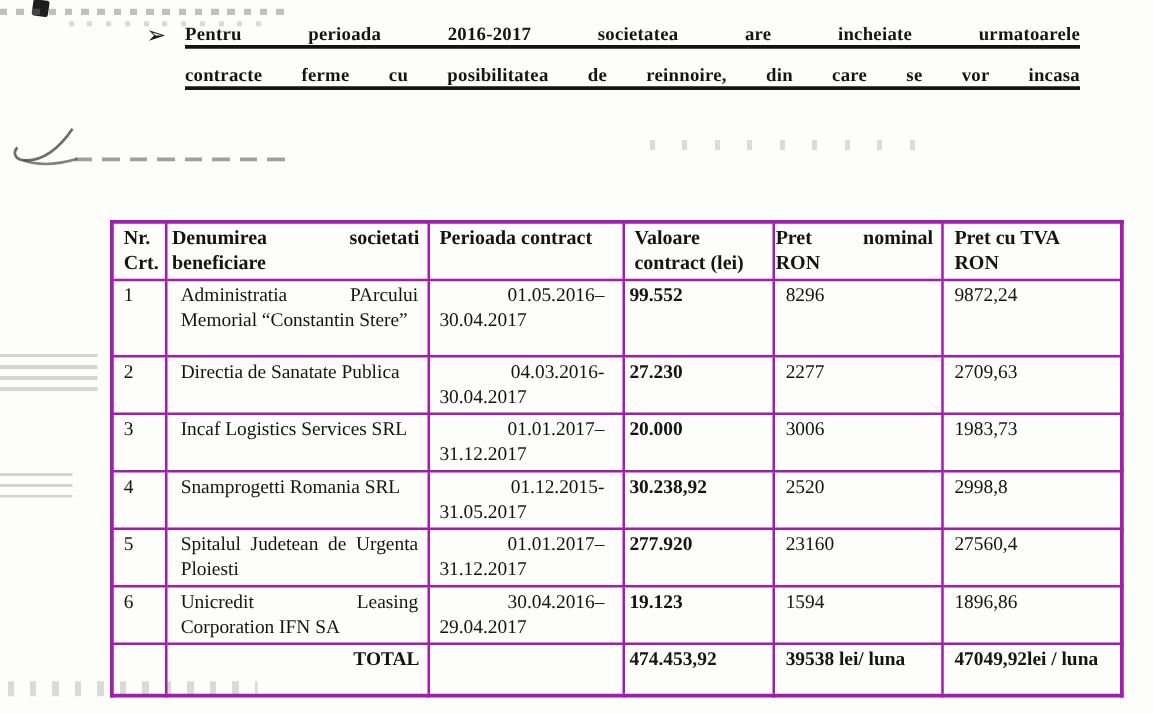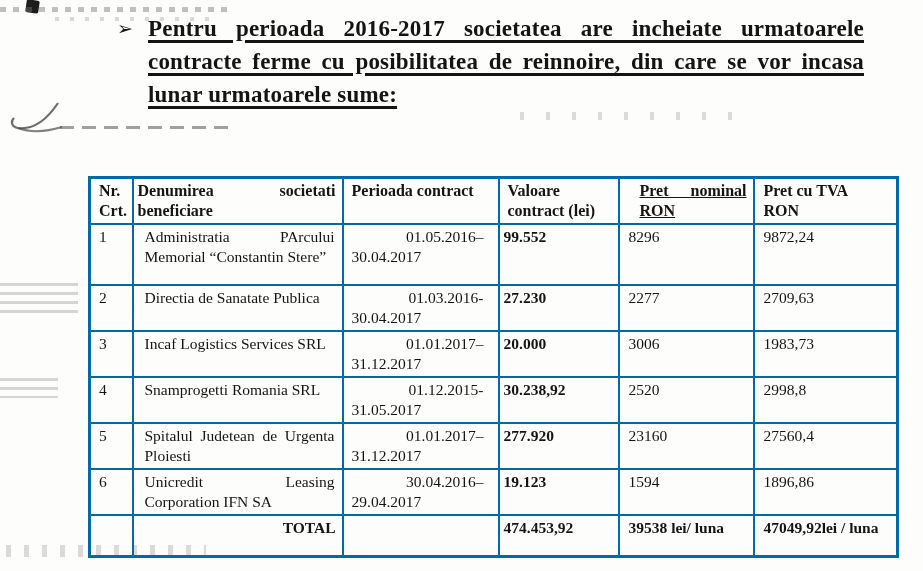--- a/index.html
+++ b/index.html
@@ -11,40 +11,40 @@
   .page{position:absolute;inset:0;}
 
   
   .bullet{
     position:absolute;left:117px;top:17px;
     font-size:19px;font-weight:bold;
     font-family:"DejaVu Sans",sans-serif;
   }
   .heading{
     position:absolute;left:148px;top:12px;width:716px;
-    font-weight:bold;font-size:23px;line-height:33px;
+    font-weight:bold;font-size:15px;line-height:33px;
     letter-spacing:.2px;
   }
   .hline{
     text-decoration:underline;
     text-decoration-thickness:2.5px;
     text-underline-offset:4px;
     text-align:justify;
   }
   .hjust{text-align-last:justify;}
 
   
   table.doc{
     position:absolute;left:88px;top:176px;
     border-collapse:collapse;table-layout:fixed;
     width:808px;
     font-size:15.5px;line-height:20px;
   }
   table.doc,table.doc th,table.doc td{
-    border:2px solid #0369a1;
+    border:2px solid #a21caf;
   }
   table.doc{border-width:3px;}
   table.doc thead tr{border-bottom:2.5px solid #151515;}
   th,td{vertical-align:top;padding:2px 6px 2px 8px;text-align:left;font-weight:normal;}
   th{font-weight:bold;font-size:16px;}
   .c-name{padding-left:11px;padding-right:7px;text-align:justify;}
   .c-period{padding-right:4px;}
   .pline1{display:flex;justify-content:flex-end;padding-right:10px;}
   .c-val{font-weight:bold;text-align:left;padding-left:4px;padding-right:4px;}
   .c-num{padding-left:9px;}
@@ -94,21 +94,20 @@
   <div class="art dash-tail"></div>
   <div class="art bleed bleed1"></div>
   <div class="art bleed bleed2"></div>
   <div class="art bleed3"></div>
   <div class="art specks-mid"></div>
 
   <span class="bullet">➢</span>
   <div class="heading">
     <div class="hline hjust">Pentru perioada 2016-2017 societatea are incheiate urmatoarele</div>
     <div class="hline hjust">contracte ferme cu posibilitatea de reinnoire, din care se vor incasa</div>
-    <div class="hline">lunar urmatoarele sume:</div>
   </div>
 
   <table class="doc">
     <colgroup>
       <col style="width:43px">
         <col style="width:210px">
         <col style="width:156px">
       <col style="width:120px">
         <col style="width:135px">
         <col style="width:144px">
@@ -123,21 +122,21 @@
           <div class="hjust" style="text-align:justify;">Denumirea societati</div>
           <div>beneficiare</div>
         </th>
         <th>
           <div>Perioada contract</div>
         </th>
         <th>
           <div>Valoare</div>
             <div>contract (lei)</div>
         </th>
-        <th style="padding-left:20px;text-decoration:underline;">
+        <th style="padding-left:1px;">
           <div class="hjust" style="text-align:justify;">Pret nominal</div>
           <div>RON</div>
         </th>
         <th style="padding-left:9px;">
           <div>Pret cu TVA</div>
             <div>RON</div>
         </th>
       </tr>
     </thead>
     <tbody>
@@ -153,21 +152,21 @@
         </td>
         <td class="c-val">99.552</td>
         <td class="c-num">8296</td>
         <td class="c-num">9872,24</td>
       </tr>
       <tr class="r1">
         <td>2</td>
         <td class="c-name">Directia de Sanatate Publica</td>
         <td class="c-period">
           <div class="pline1">
-              <span>01.03.2016</span>
+              <span>04.03.2016</span>
               <span>-</span>
             </div>
           <div>30.04.2017</div>
         </td>
         <td class="c-val">27.230</td>
         <td class="c-num">2277</td>
         <td class="c-num">2709,63</td>
       </tr>
       <tr class="r2">
         <td>3</td>

